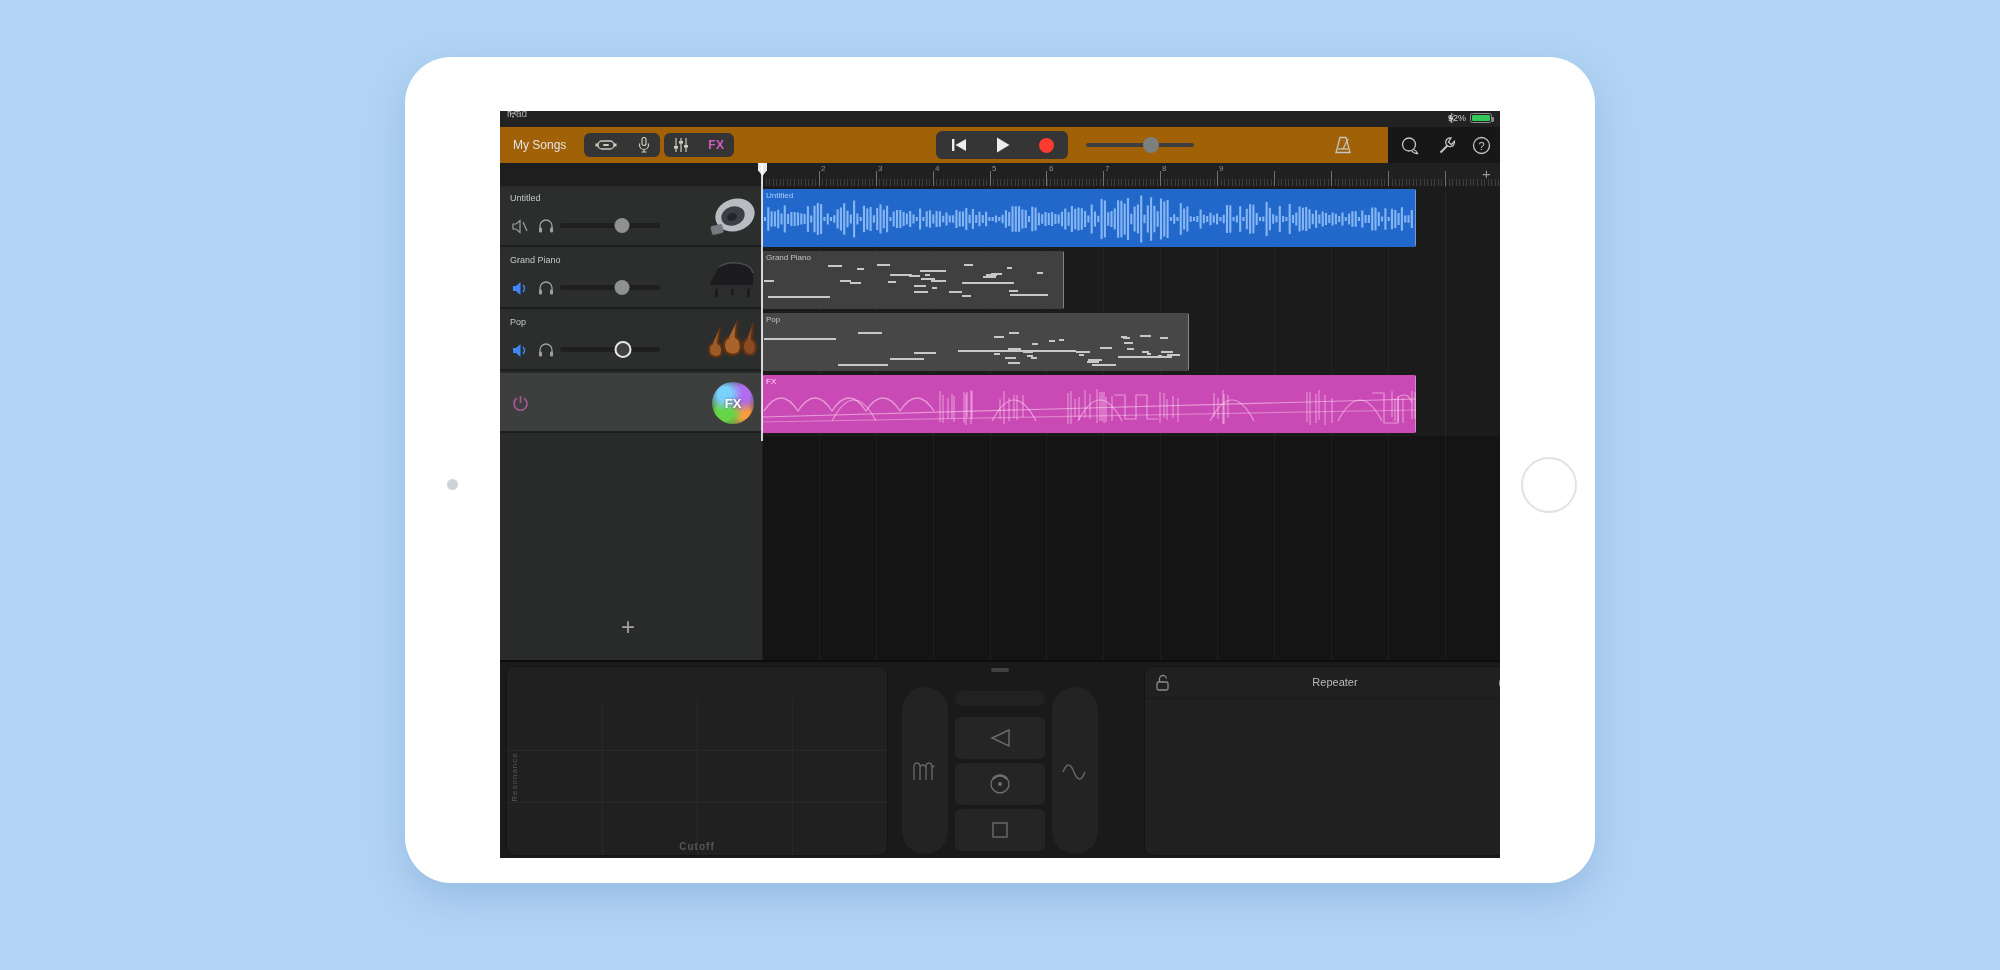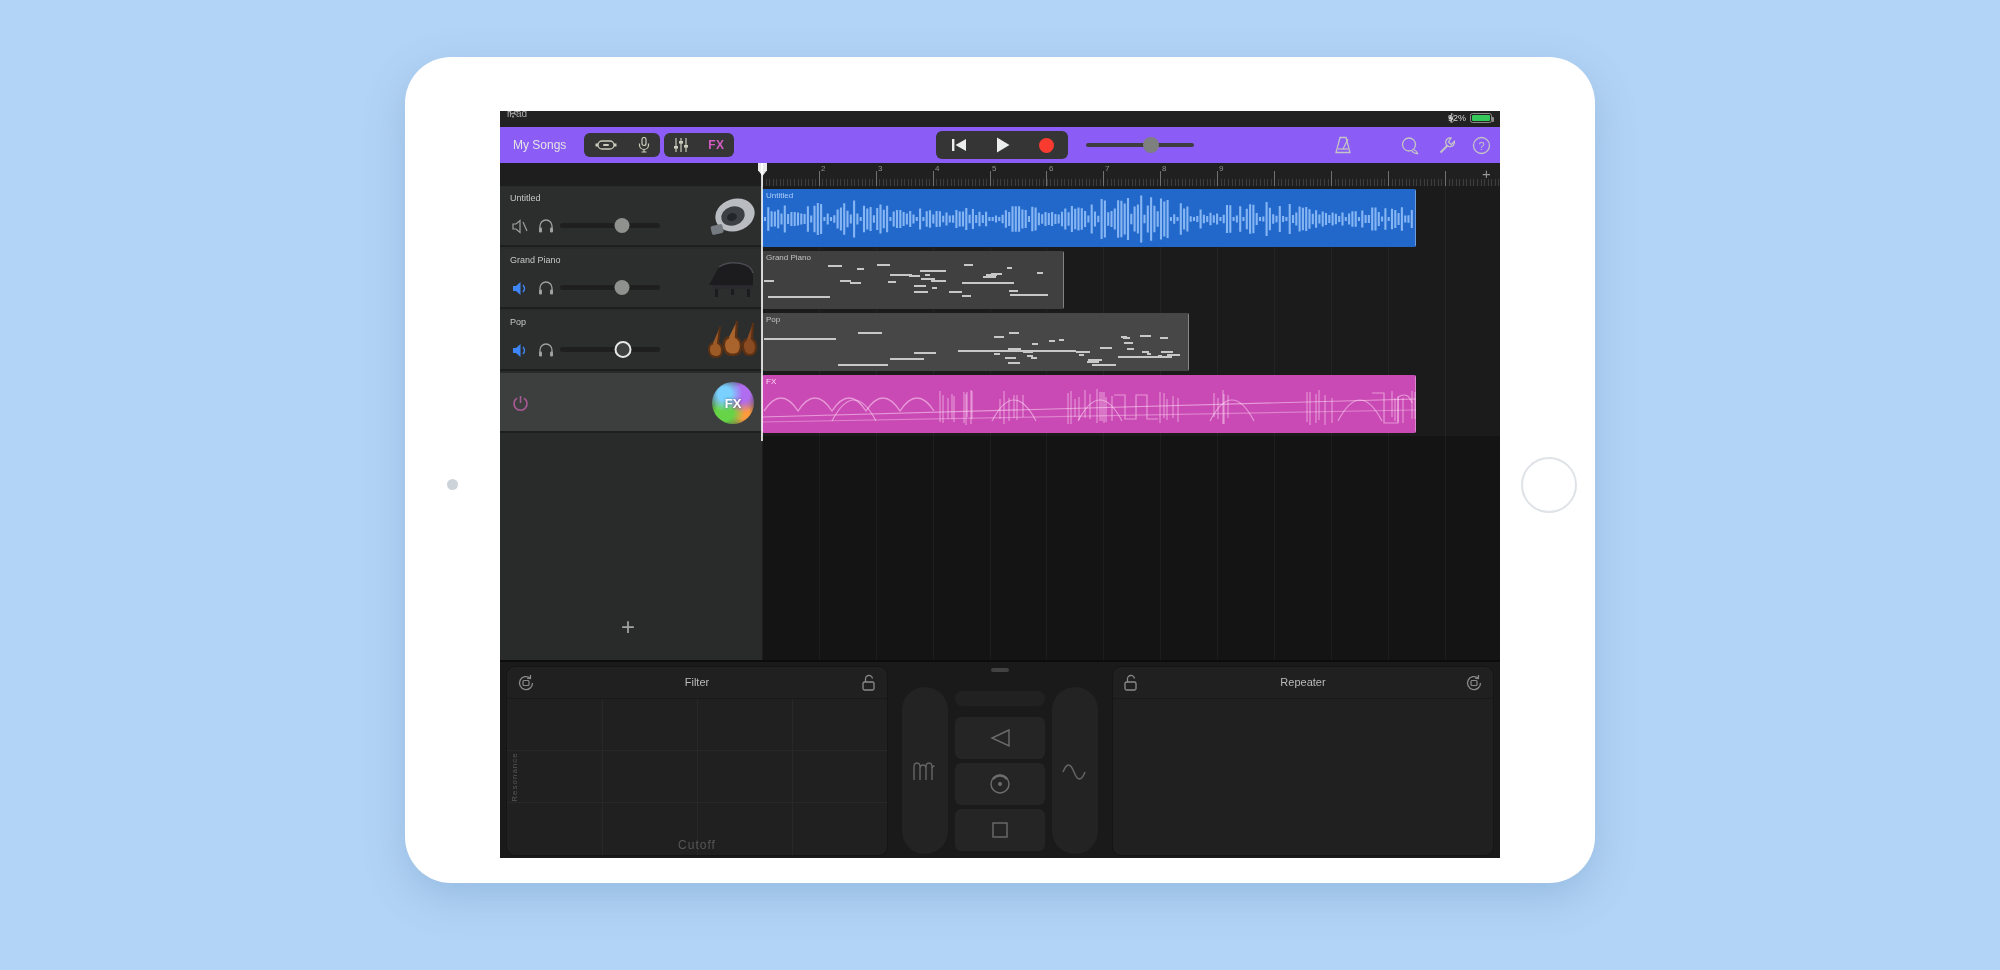--- a/index.html
+++ b/index.html
@@ -16,21 +16,21 @@
   .screen *{position:absolute;box-sizing:border-box;}
   
   .statusbar{left:0;top:0;width:1000px;height:16px;background:#212221;color:#a9aaa9;font-size:10px;}
   .sb-left{left:7px;top:2px;display:flex;gap:4px;align-items:center;position:absolute;}
   .sb-time{left:0;right:0;top:2px;text-align:center;color:#e4e5e4;font-weight:bold;font-size:10px;}
   .sb-right{right:8px;top:2px;display:flex;gap:4px;align-items:center;position:absolute;color:#d8d9d8;}
   .batt{position:relative;width:22px;height:10px;border:1px solid #8b8c8b;border-radius:2.5px;}
   .batt-fill{position:absolute;left:1px;top:1px;bottom:1px;background:#34c759;border-radius:1px;}
   .batt-tip{position:absolute;right:-3px;top:2.5px;width:2px;height:5px;background:#8b8c8b;border-radius:0 1px 1px 0;}
   
-  .toolbar{left:0;top:16px;width:1000px;height:36px;background:#8b5cf6;}
+  .toolbar{left:0;top:16px;width:888px;height:36px;background:#a16207;}
   .mysongs{left:13px;top:8px;height:20px;line-height:20px;color:#e3e4e3;font-size:12px;cursor:default;}
   .tgroup{background:#343534;border-radius:6px;height:24px;top:6px;display:flex;align-items:center;justify-content:space-around;}
   .g1{left:84px;width:76px;} .g2{left:164px;width:70px;}
   .fxlabel{position:static;color:#d45cc3;font-size:12px;font-weight:bold;letter-spacing:.5px;}
   .transport{left:436px;top:4px;width:132px;height:28px;background:#343534;border-radius:6px;
              display:flex;align-items:center;justify-content:space-around;}
   .rec{position:static;width:15px;height:15px;border-radius:50%;background:#fb3b30;}
   .tslider{left:586px;top:16px;width:108px;height:4px;background:#3d3e3d;border-radius:2px;}
   .tknob{top:-6px;width:16px;height:16px;border-radius:50%;background:#7e807f;transform:translateX(-50%);}
   .ticon{position:static;display:block;}
@@ -76,31 +76,31 @@
   .r-gp{background:#3f403f;}
   .r-pop{background:#464746;}
   .r-fx{background:#c94ab4;}
   .rlabel{left:4px;top:2px;font-size:8px;z-index:2;}
   .r-audio .rlabel{color:#aecdf8;} .r-gp .rlabel,.r-pop .rlabel{color:#c2c3c2;} .r-fx .rlabel{color:#ffd7f3;}
   .rsvg{left:0;top:0;}
   .playhead{left:261px;top:52px;width:2px;height:278px;background:rgba(255,255,255,.8);z-index:4;}
   
   .fxpanel{left:0;top:549px;width:1000px;height:198px;background:#191a19;border-top:2px solid #0b0c0b;}
   .pad{top:4px;width:382px;height:190px;background:#1f201f;border:1px solid #141514;border-radius:9px;overflow:hidden;}
-  .pad-l{left:6px;} .pad-r{left:612px;}
+  .pad-l{left:6px;} .pad-r{left:644px;}
   .padhead{left:0;top:0;width:100%;height:32px;border-bottom:1px solid #181918;}
   .padtitle{left:0;right:0;top:9px;text-align:center;font-size:11px;color:#b9bab9;}
   .padgrid{left:0;top:32px;width:100%;height:156px;}
   .vline{top:0;bottom:0;width:1px;background:#272827;}
   .hline{left:0;right:0;height:1px;background:#272827;}
   .ylab{top:50%;transform:translateY(-50%) rotate(180deg);writing-mode:vertical-rl;
         font-size:8px;color:#565756;letter-spacing:1px;}
   .ylab-l{left:3px;} 
   .ylab-r{right:3px;transform:translateY(-50%);writing-mode:vertical-rl;}
-  .xlab{left:0;right:0;bottom:3px;text-align:center;font-size:12px;color:#565756;letter-spacing:1px;}
+  .xlab{left:0;right:0;bottom:3px;text-align:center;font-size:10px;color:#565756;letter-spacing:1px;font-weight:bold;}
   .center{left:388px;top:0;width:224px;height:198px;}
   .grip{left:103px;top:6px;width:18px;height:4px;background:#414241;border-radius:2px;}
   .dimbar{left:67px;top:29px;width:90px;height:15px;background:rgba(255,255,255,.03);border-radius:7px;}
   .pill{top:25px;width:46px;height:167px;background:#222322;border-radius:23px;
         display:flex;align-items:center;justify-content:center;}
   .pill-l{left:14px;} .pill-r{left:164px;}
   .cbtn{left:67px;width:90px;height:42px;background:#242524;border-radius:6px;
         display:flex;align-items:center;justify-content:center;}
   .cb1{top:55px;} .cb2{top:101px;} .cb3{top:147px;}
   .cbtn *,.pill *{position:static;}
@@ -344,32 +344,20 @@
             <path d="M352 20 h11 v24 h11 v-24 h11 v24 h11" fill="none" stroke="rgba(255,216,244,.55)" stroke-width="1.2"></path>
             <path d="M610 18 h12 v30 h14 v-26 q10 -6 14 6" fill="none" stroke="rgba(255,216,244,.55)" stroke-width="1.2"></path>
           </svg>
       </div>
     </div>
     <div class="playhead"></div>
 
     <div class="fxpanel">
 
       <div class="pad pad-l">
-        <div class="padhead">
-          <svg style="left:10px;top:7px" width="18" height="18" viewBox="0 0 18 18">
-            <path d="M15.5 9 a6.5 6.5 0 1 1 -2.3 -4.9" fill="none" stroke="#8a8b8a" stroke-width="1.3"></path>
-            <path d="M13.5 1 L13.4 4.6 L10 4.2" fill="none" stroke="#8a8b8a" stroke-width="1.3"></path>
-            <rect x="6" y="6.5" width="6" height="5" rx="1" fill="none" stroke="#8a8b8a" stroke-width="1.2"></rect>
-          </svg>
-          <div class="padtitle">Filter</div>
-          <svg style="right:10px;top:7px" width="16" height="17" viewBox="0 0 16 17">
-            <rect x="2" y="8" width="11" height="8" rx="1.5" fill="none" stroke="#8a8b8a" stroke-width="1.3"></rect>
-            <path d="M4.5 8 V5.5 a3.5 3.5 0 0 1 7 -1" fill="none" stroke="#8a8b8a" stroke-width="1.3"></path>
-          </svg>
-        </div>
         <div class="padgrid">
           <span class="vline" style="left:25%"></span>
             <span class="vline" style="left:50%"></span>
             <span class="vline" style="left:75%"></span>
           <span class="hline" style="top:33%"></span>
             <span class="hline" style="top:66%"></span>
           <span class="ylab ylab-l">Resonance</span>
           <span class="xlab">Cutoff</span>
         </div>
       </div>

